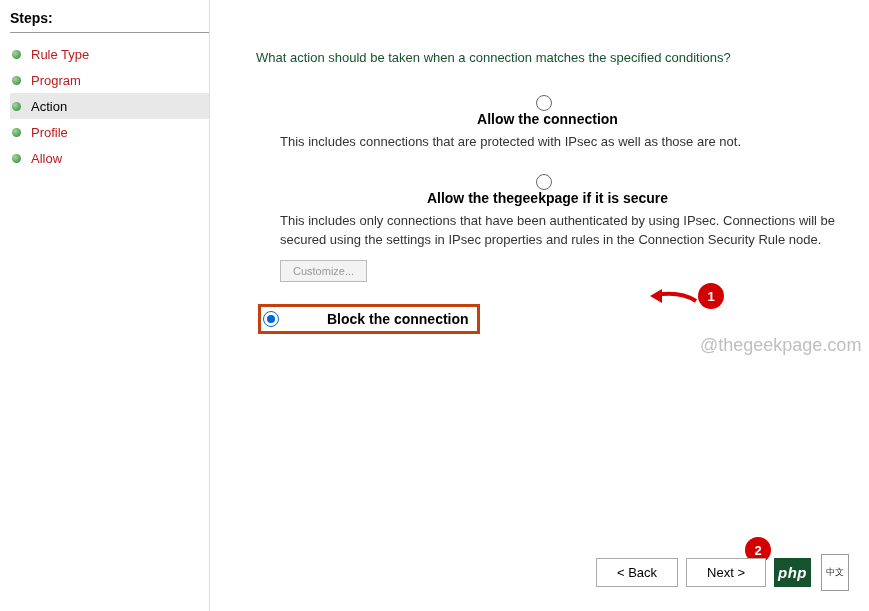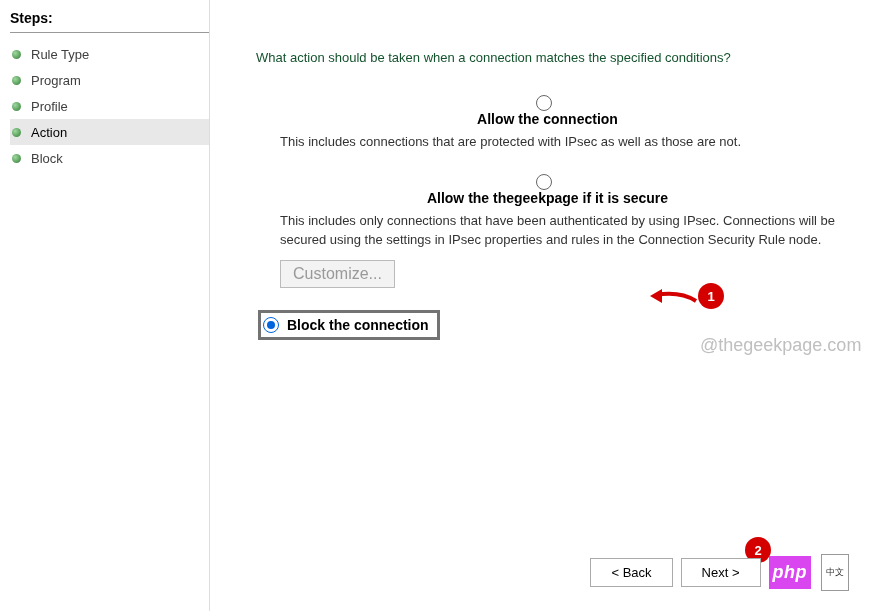--- a/index.html
+++ b/index.html
@@ -48,21 +48,21 @@
     }
     .bullet {
       width: 9px;
       height: 9px;
       border-radius: 50%;
       background: radial-gradient(circle at 35% 35%, #9fd89f, #2e7d32);
       margin-right: 10px;
       flex-shrink: 0;
     }
     .step-label {
-      color: #404040;
+      color: #b91c1c;
     }
     .step-item.active .step-label {
       color: #000;
     }
     .main {
       flex: 1;
       padding: 20px 30px 20px 40px;
       position: relative;
     }
     .prompt {
@@ -113,29 +113,30 @@
       line-height: 1.45;
       max-width: 560px;
     }
     .customize-btn {
       margin-left: 24px;
       margin-top: 10px;
       padding: 4px 12px;
       background: #f3f3f3;
       border: 1px solid #bbb;
       color: #999;
-      font-size: 16px;
+      font-size: 11px;
       cursor: not-allowed;
     }
     .option-block-highlight {
-      border: 3px solid #737373;
+      border: 3px solid #c2410c;
       padding: 4px 8px 4px 2px;
       display: inline-flex;
       align-items: flex-start;
       margin-left: 2px;
+      gap: 40px;
     }
     .arrow-annot {
       position: absolute;
       left: 440px;
       top: 281px;
       display: flex;
       align-items: center;
     }
     .arrow-svg {
       width: 48px;
@@ -185,25 +186,25 @@
       border-radius: 50%;
       background: #d40000;
       color: #fff;
       font-size: 13px;
       font-weight: bold;
       display: flex;
       align-items: center;
       justify-content: center;
     }
     .php-badge {
-      background: #d946ef;
+      background: #14532d;
       color: #fff;
       font-style: italic;
       font-weight: bold;
-      font-size: 18px;
+      font-size: 15px;
       padding: 6px 4px;
       letter-spacing: 0.5px;
     }
     .small-tag {
       font-size: 9px;
       color: #333;
       border: 1px solid #999;
       padding: 11px 4px;
       background: #fff;
       margin-left: 2px;
@@ -216,31 +217,31 @@
   <div class="sidebar">
     <div class="sidebar-title">Steps:</div>
     <div class="step-item">
       <span class="bullet"></span>
       <span class="step-label">Rule Type</span>
     </div>
     <div class="step-item">
       <span class="bullet"></span>
       <span class="step-label">Program</span>
     </div>
+    <div class="step-item active">
+      <span class="bullet"></span>
+      <span class="step-label">Action</span>
+    </div>
     <div class="step-item">
       <span class="bullet"></span>
       <span class="step-label">Profile</span>
     </div>
-    <div class="step-item active">
-      <span class="bullet"></span>
-      <span class="step-label">Action</span>
-    </div>
-    <div class="step-item">
-      <span class="bullet"></span>
-      <span class="step-label">Block</span>
+    <div class="step-item">
+      <span class="bullet"></span>
+      <span class="step-label">Allow</span>
     </div>
   </div>
 
   <div class="main">
     <div class="prompt">What action should be taken when a connection matches the specified conditions?</div>
 
     <div class="option">
       <div class="option-header">
         <span class="radio"></span>
         <span class="option-title">Allow the connection</span>

